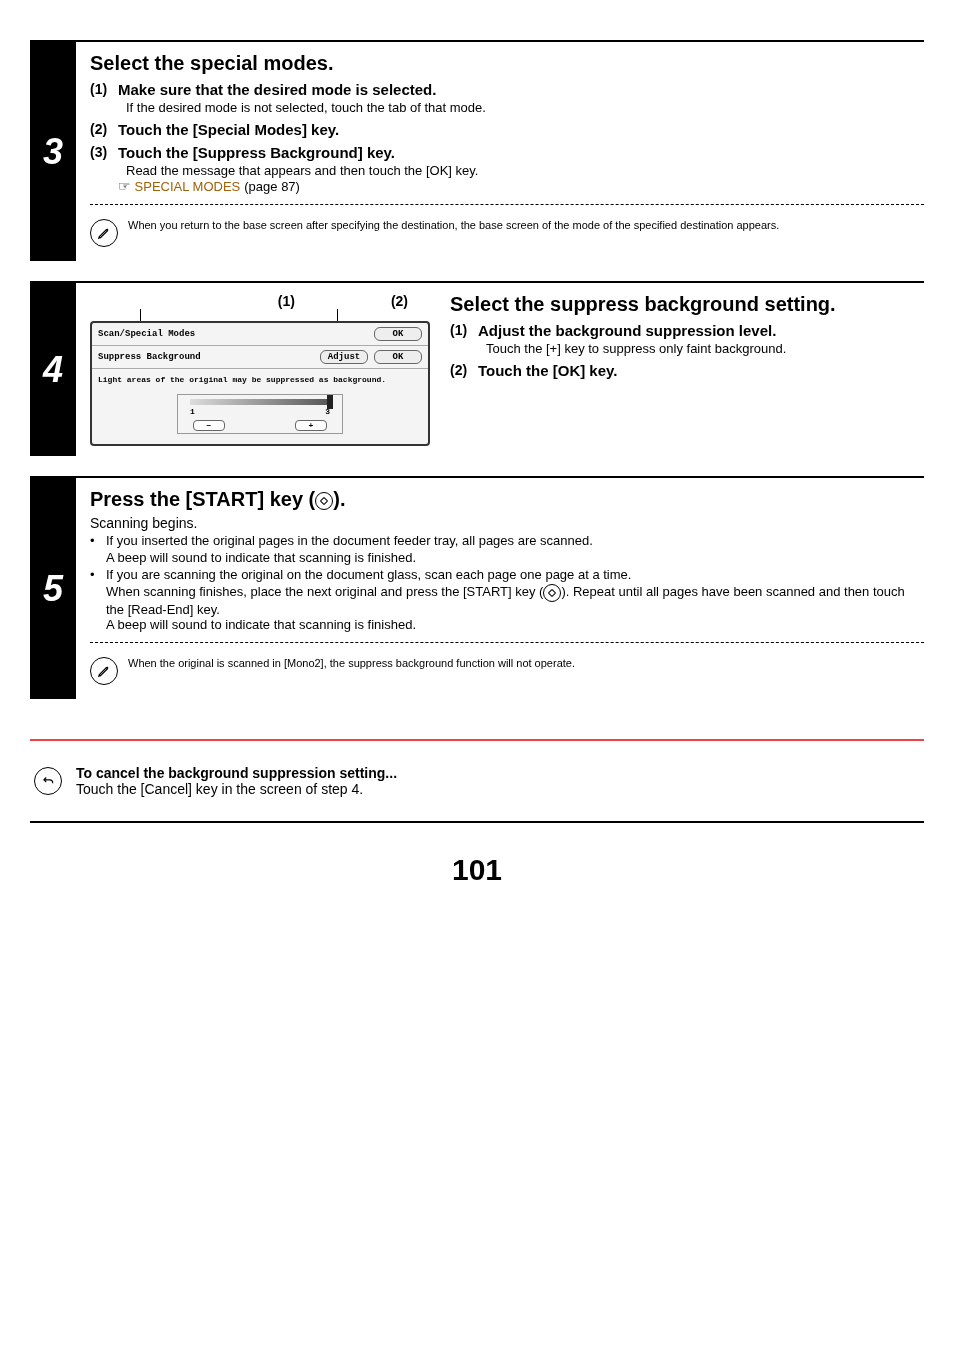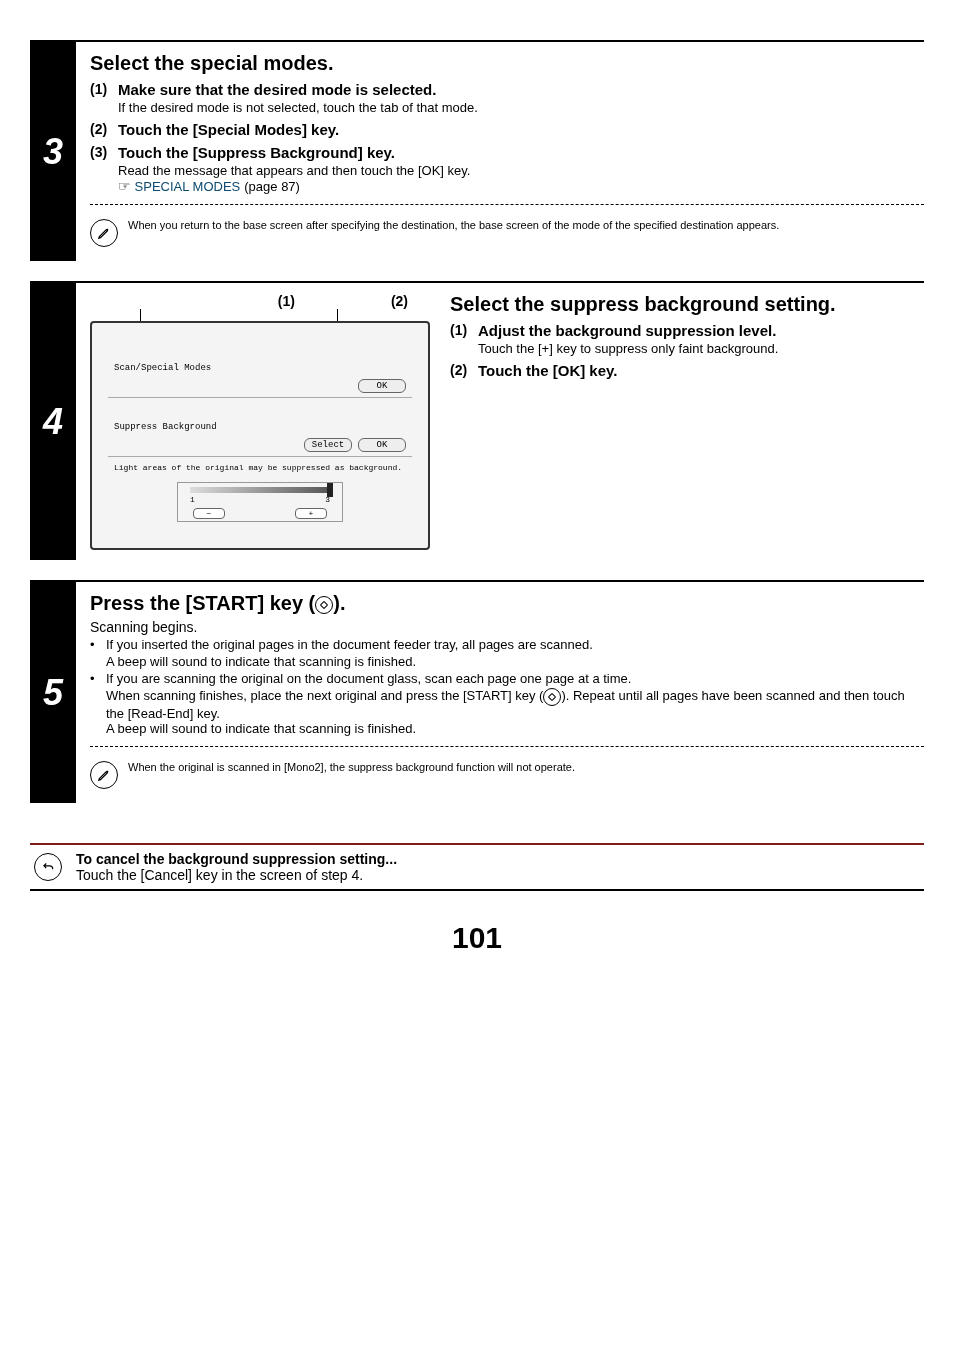--- a/index.html
+++ b/index.html
@@ -45,31 +45,31 @@
   }
   .sub-num {
     font-weight: bold;
     flex: 0 0 28px;
   }
   .sub-title {
     font-weight: bold;
     font-size: 15px;
   }
   .sub-body {
-    margin-left: 28px;
+    margin-left: 36px;
     font-size: 13px;
   }
   .xref {
     display: flex;
     align-items: center;
     gap: 4px;
     margin-left: 28px;
     font-size: 13px;
   }
-  .xref-link { color: #0c4a6e; }
+  .xref-link { color: #a16207; }
   .dashed-sep {
     border: none;
     border-top: 1px dashed #000;
     margin: 10px 0;
   }
   .note-row {
     display: flex;
     align-items: flex-start;
     gap: 10px;
     padding: 4px 0;
@@ -81,35 +81,35 @@
     font-size: 14px;
   }
   .note-text { flex: 1; font-size: 11px; }
   .two-col { display: flex; gap: 20px; }
   .panel-col { flex: 0 0 340px; }
   .panel {
     border: 2px solid #333;
     border-radius: 4px;
     background: #f4f4f4;
     font-size: 10px;
-    padding: 16px;
+    padding: 0;
+    font-weight: bold;
   }
   .panel-row {
     display: flex; align-items: center;
     padding: 4px 6px;
     border-bottom: 1px solid #aaa;
     gap: 6px;
   }
   .panel-label { flex: 1; font-family: "Courier New", monospace; font-size: 9px; }
   .panel-btn {
     border: 1px solid #666; border-radius: 6px;
     padding: 1px 0; width: 46px; text-align: center;
     font-family: "Courier New", monospace; font-size: 9px;
     background: #eee;
-    margin-top: 36px;
   }
   .panel-body {
     padding: 6px; font-family: "Courier New", monospace; font-size: 8px;
   }
   .slider-box {
     margin: 10px auto 4px; width: 160px;
     border: 1px solid #999; padding: 2px;
     display: flex; flex-direction: column; align-items: center;
   }
   .slider-track { width: 140px; height: 6px; background: linear-gradient(to right,#ddd,#555); position: relative; margin: 2px 0; }
@@ -117,23 +117,23 @@
   .slider-scale { display: flex; justify-content: space-between; width: 140px; font-size: 8px; }
   .pm-row { display: flex; gap: 70px; justify-content: center; margin-top: 4px; }
   .pm-btn { border: 1px solid #666; border-radius: 4px; width: 30px; text-align: center; background: #fff; }
   .callout-line { height: 12px; border-left: 1px solid #000; margin: 0 auto; }
   .marker-wrap { display:flex; gap:96px; justify-content:flex-end; padding-right:22px;}
   .right-col { flex: 1; }
   .bullet { display: flex; gap: 6px; font-size: 13px; margin: 2px 0; }
   .bullet .dot { flex: 0 0 10px; }
   .indent { margin-left: 16px; font-size: 13px; }
   .footer-box {
-    border-top: 2px solid #7f1d1d;
+    border-top: 2px solid #ef4444;
     border-bottom: 2px solid #000;
-    padding: 6px 4px;
+    padding: 24px 4px;
     display: flex; align-items: center; gap: 14px;
     margin-top: 40px;
   }
   .page-num { text-align: center; font-size: 30px; font-weight: bold; margin-top: 30px; }
   .start-key, .stop-key {
     display:inline-block;width:16px;height:16px;border:1.2px solid #000;border-radius:50%;
     vertical-align:middle; position:relative;
   }
   .start-key::after{content:"";position:absolute;left:5px;top:5px;width:4px;height:4px;border:1px solid #000;border-radius:1px;transform:rotate(45deg);}
   .stop-key::after{content:"";position:absolute;left:4px;top:4px;width:6px;height:6px;border:1px solid #000;border-radius:50%;}
@@ -203,21 +203,21 @@
         <div class="callout-line"></div>
         <div class="callout-line"></div>
       </div>
       <div class="panel">
         <div class="panel-row">
           <span class="panel-label">Scan/Special Modes</span>
           <span class="panel-btn">OK</span>
         </div>
         <div class="panel-row">
           <span class="panel-label">Suppress Background</span>
-          <span class="panel-btn">Select</span>
+          <span class="panel-btn">Adjust</span>
           <span class="panel-btn">OK</span>
         </div>
         <div class="panel-body">
           <div>Light areas of the original may be suppressed as background.</div>
           <div class="slider-box">
             <div class="slider-track">
               <div class="slider-thumb"></div>
             </div>
             <div class="slider-scale">
               <span>1</span>

